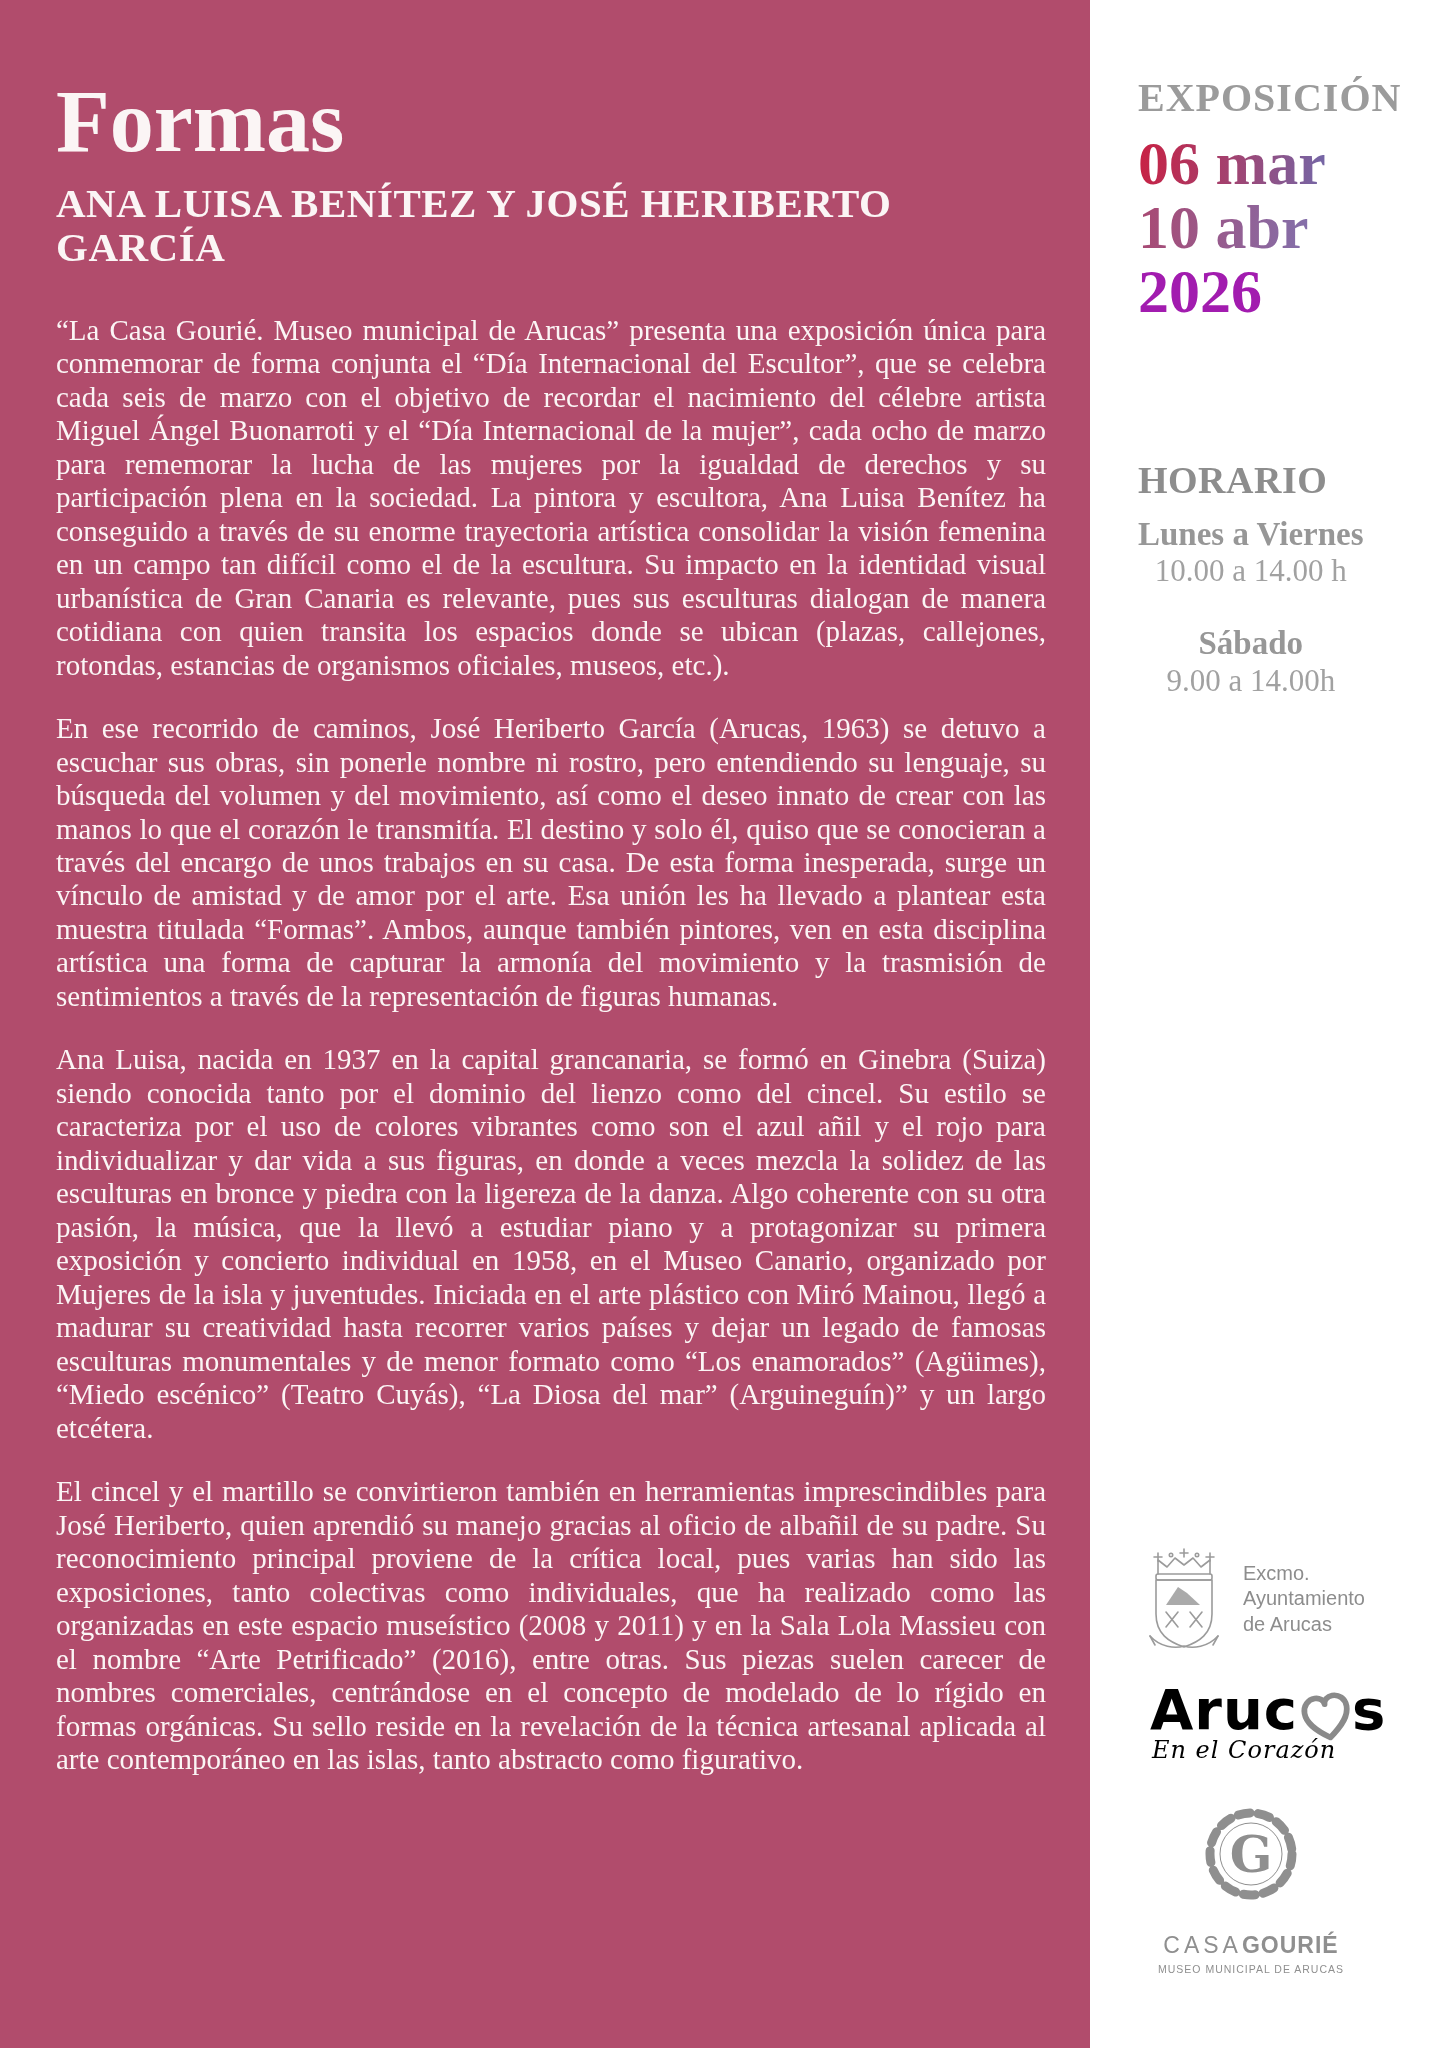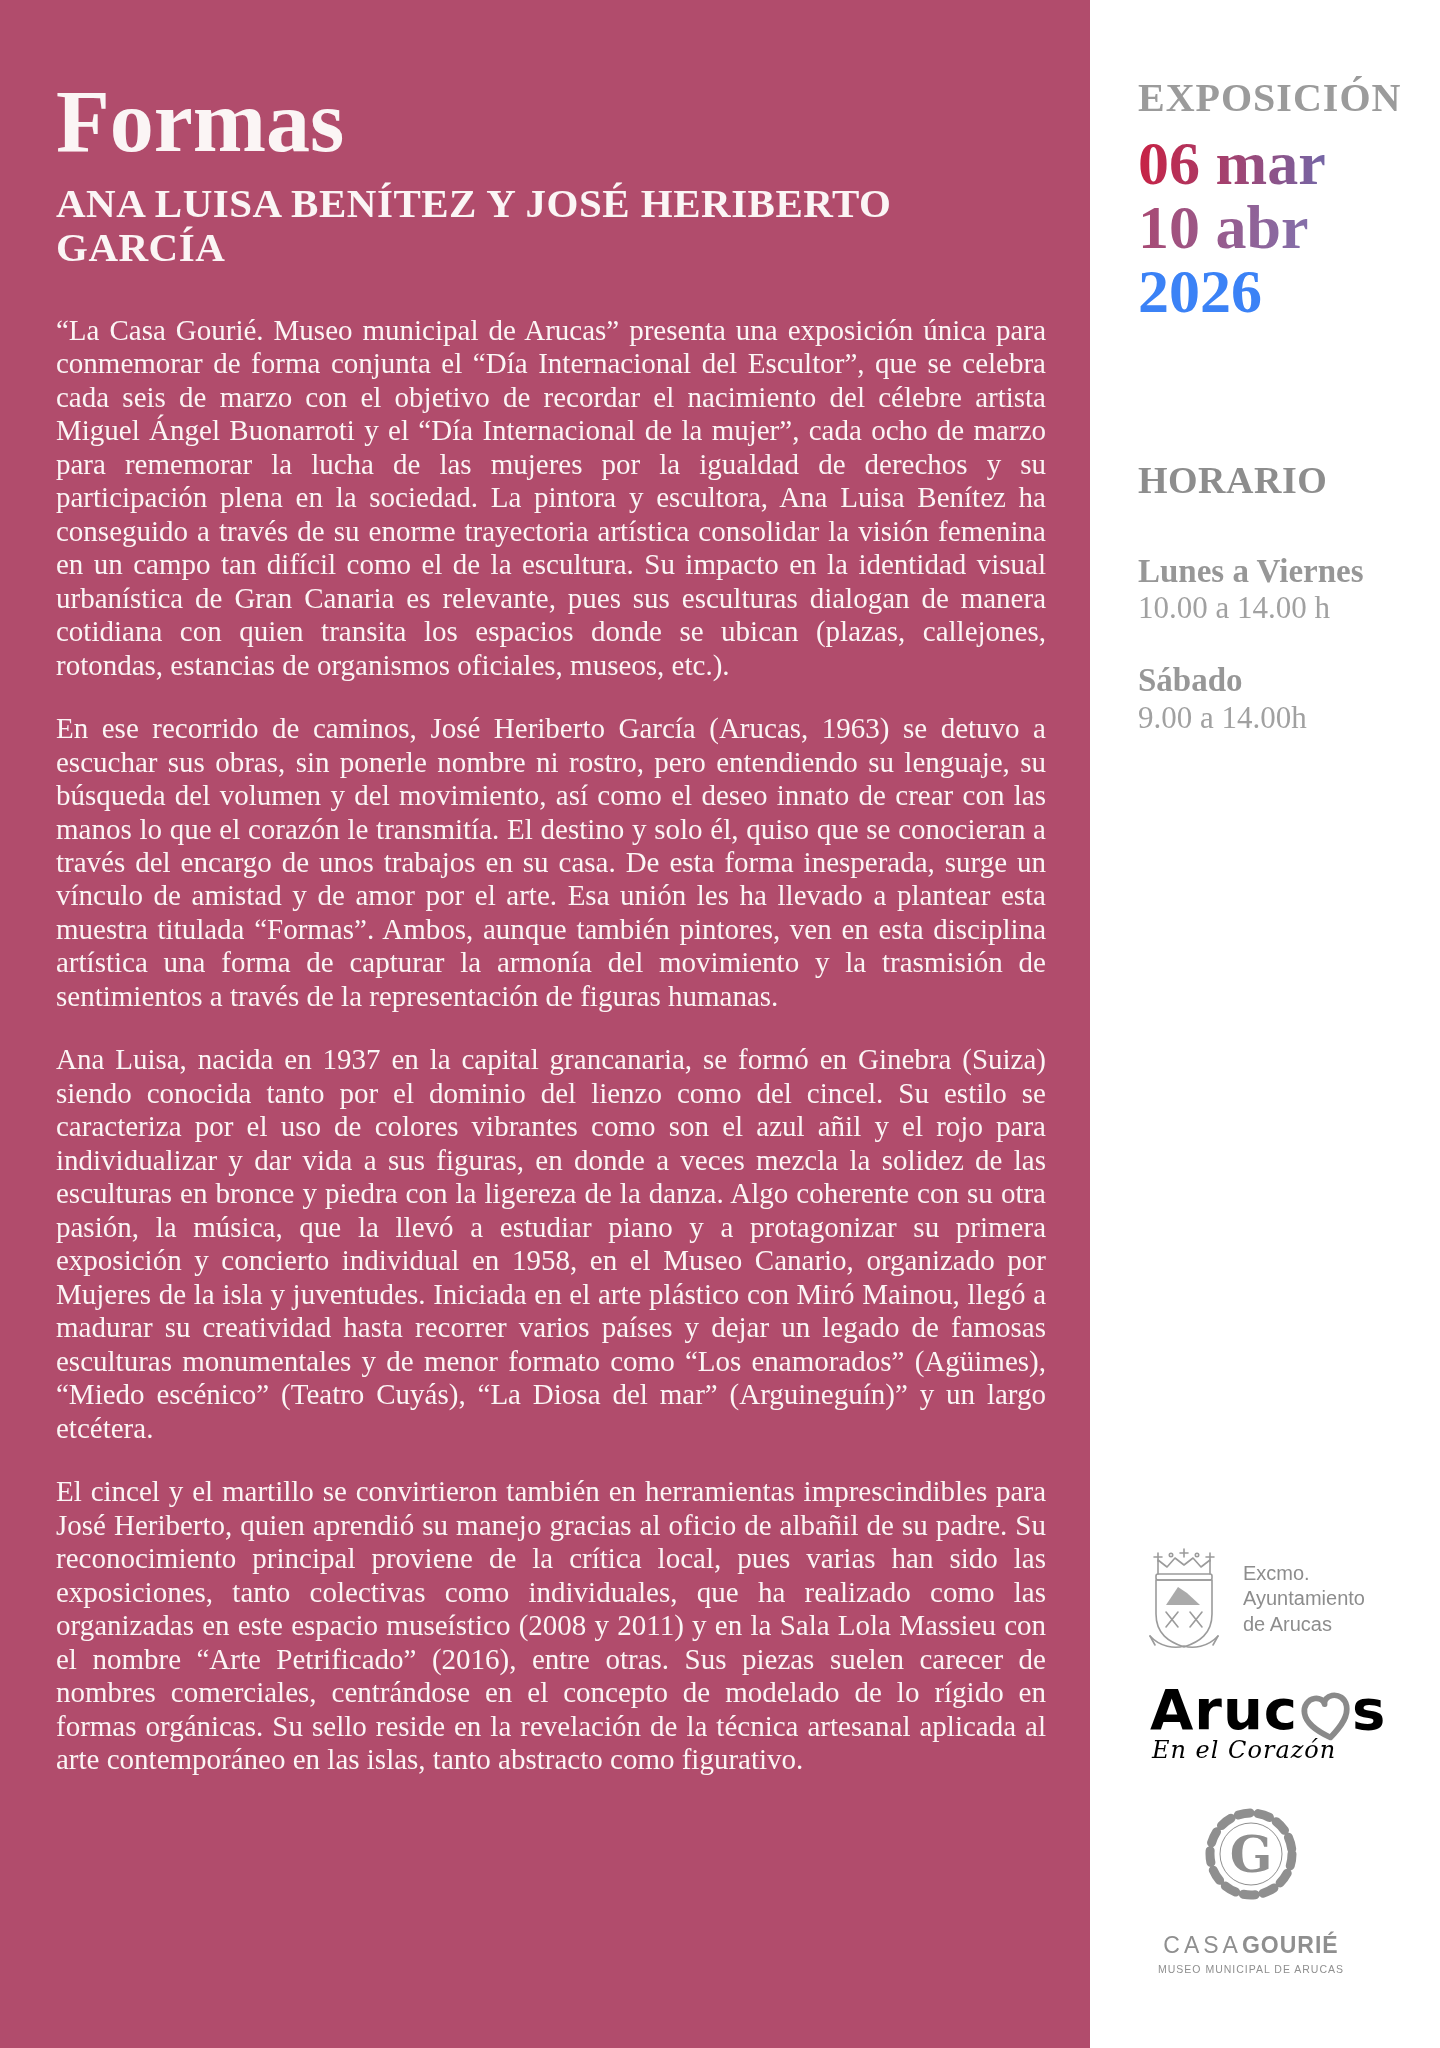--- a/index.html
+++ b/index.html
@@ -19,24 +19,24 @@
   
   .right-panel{position:absolute;left:1090px;top:0;width:350px;height:1676px;background:#ffffff;padding-left:23px;}
   .expo-label{position:absolute;left:48px;top:74px;font-size:40px;font-weight:700;
     color:#9b9b9b;letter-spacing:1px;}
   .dates{position:absolute;left:48px;top:132px;}
   .date-line{display:block;font-size:62px;font-weight:700;line-height:1.03;}
   .d1{background:linear-gradient(95deg,#c62346 4%,#a04472 52%,#7665a4 96%);
       -webkit-background-clip:text;background-clip:text;color:transparent;}
   .d2{background:linear-gradient(95deg,#a84a74 4%,#8172ae 96%);
       -webkit-background-clip:text;background-clip:text;color:transparent;}
-  .d3{color:#3b82f6;}
+  .d3{color:#a21caf;}
   .horario-label{position:absolute;left:48px;top:458px;font-size:38px;font-weight:700;
     color:#8d8d8d;letter-spacing:0.5px;}
-  .schedule{position:absolute;left:48px;top:553px;}
+  .schedule{position:absolute;left:48px;top:516px;text-align:center;}
   .sched-days{font-size:33px;font-weight:700;color:#979797;line-height:1.1;}
   .sched-hours{font-size:31px;font-weight:400;color:#a1a1a1;line-height:1.2;margin-bottom:36px;}
 
   
   .logo-ayto{position:absolute;left:52px;top:1545px;display:flex;align-items:center;gap:17px;}
   .ayto-text{font-family:"Liberation Sans","DejaVu Sans",sans-serif;font-size:20px;
     line-height:1.26;color:#8d8d8d;}
   .logo-arucas{position:absolute;left:60px;top:1682px;color:#000000;}
   .arucas-word{display:flex;align-items:flex-start;
     font-family:"DejaVu Sans","Liberation Sans",sans-serif;

